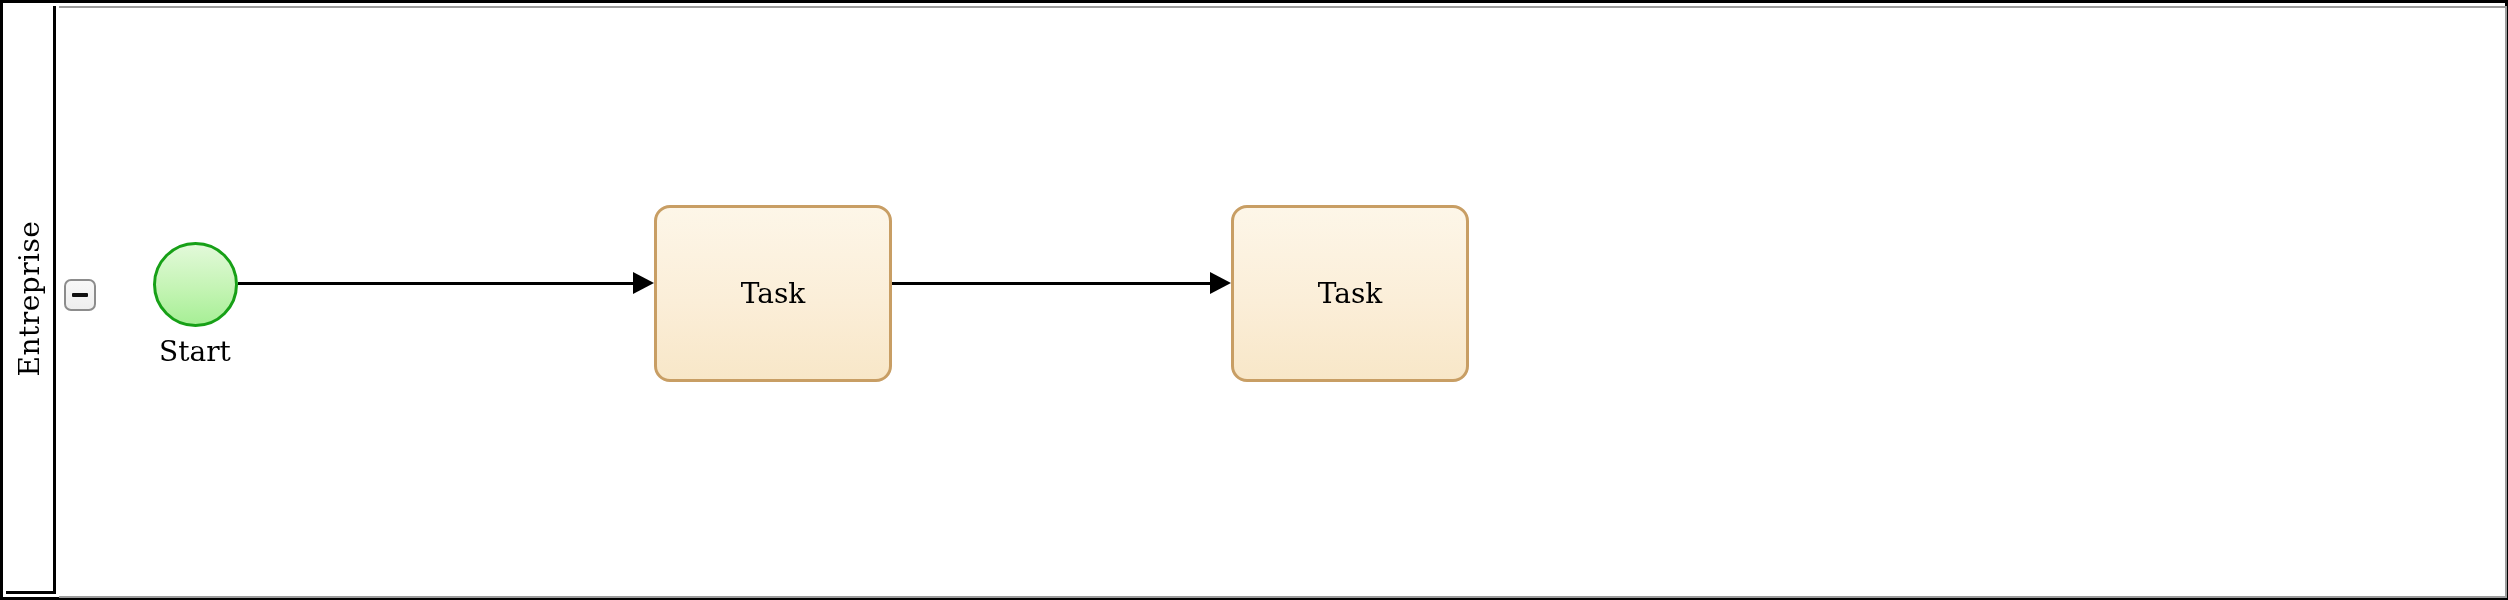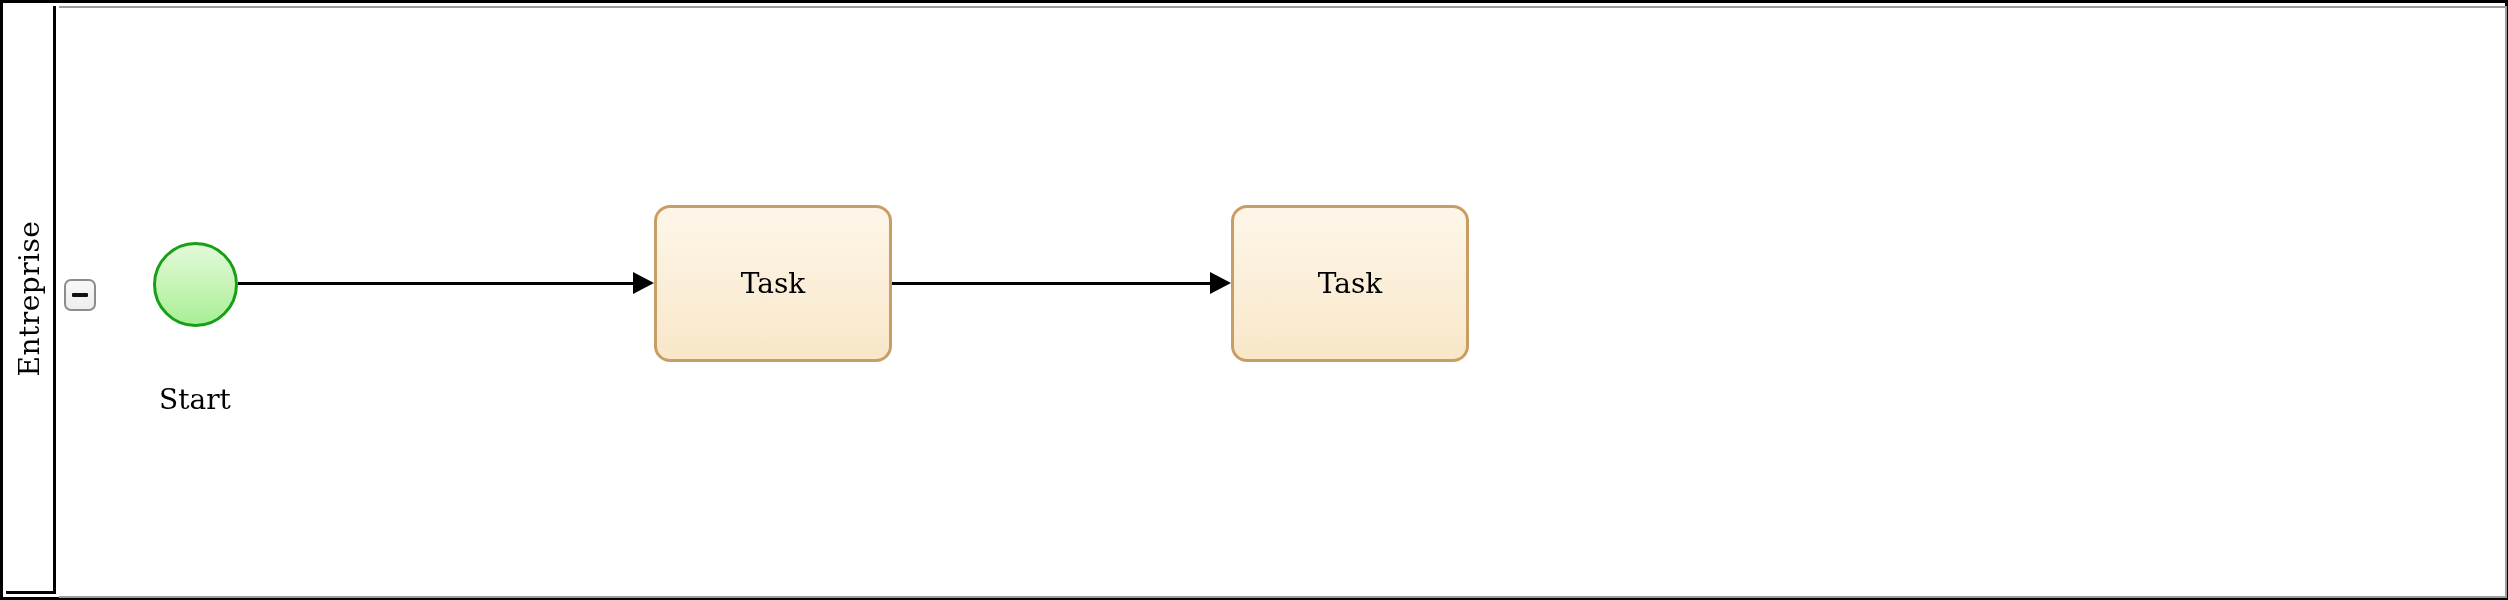--- a/index.html
+++ b/index.html
@@ -72,26 +72,25 @@
     border-radius: 50%;
     background: linear-gradient(180deg, #e2f9d9 0%, #c4f4b4 55%, #a7ef96 100%);
   }
   .start-label {
     position: absolute;
     left: 112px; top: 332px;
     width: 160px;
     text-align: center;
     font-size: 28px;
     color: #000000;
-    margin-top: 48px;
   }
   .task {
     position: absolute;
     top: 202px;
-    width: 238px; height: 157px;
+    width: 238px; height: 177px;
     box-sizing: border-box;
     border: 3px solid #c89e64;
     border-radius: 16px;
     background: linear-gradient(180deg, #fdf6e8 0%, #fbeed8 55%, #f8e7c8 100%);
     display: flex;
     align-items: center;
     justify-content: center;
   }
   .task-1 { left: 651px; }
   .task-2 { left: 1228px; }

